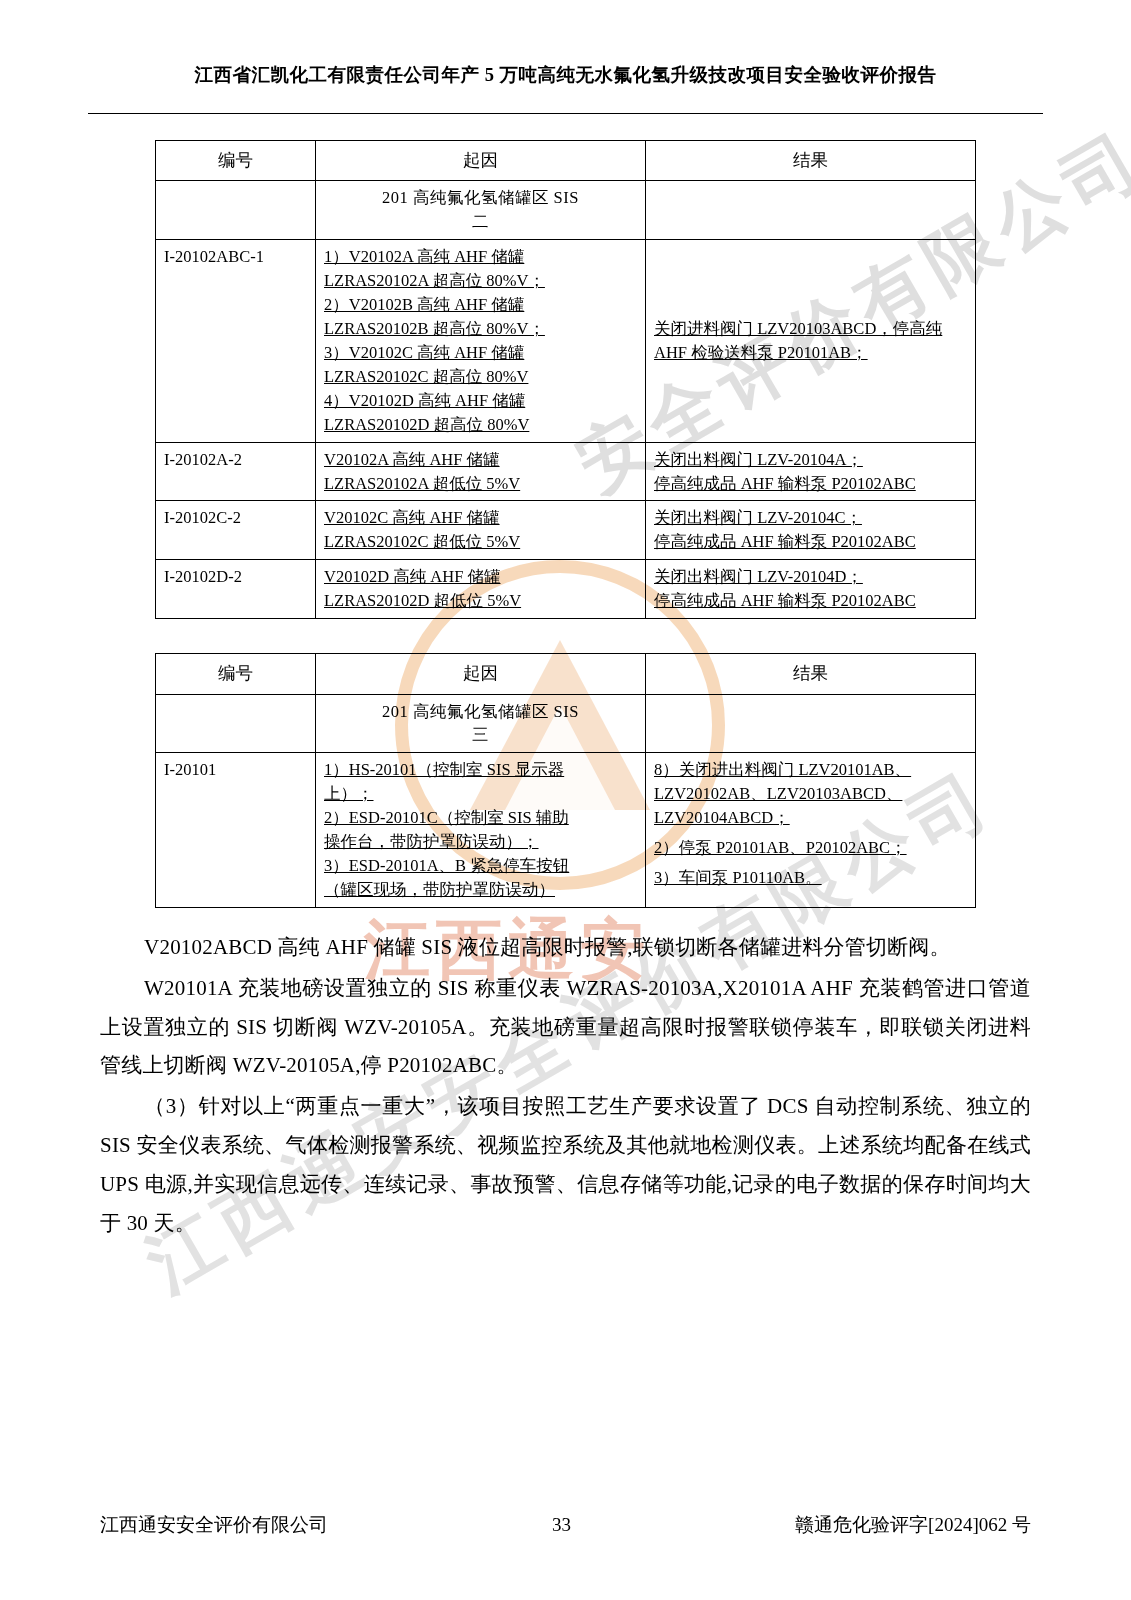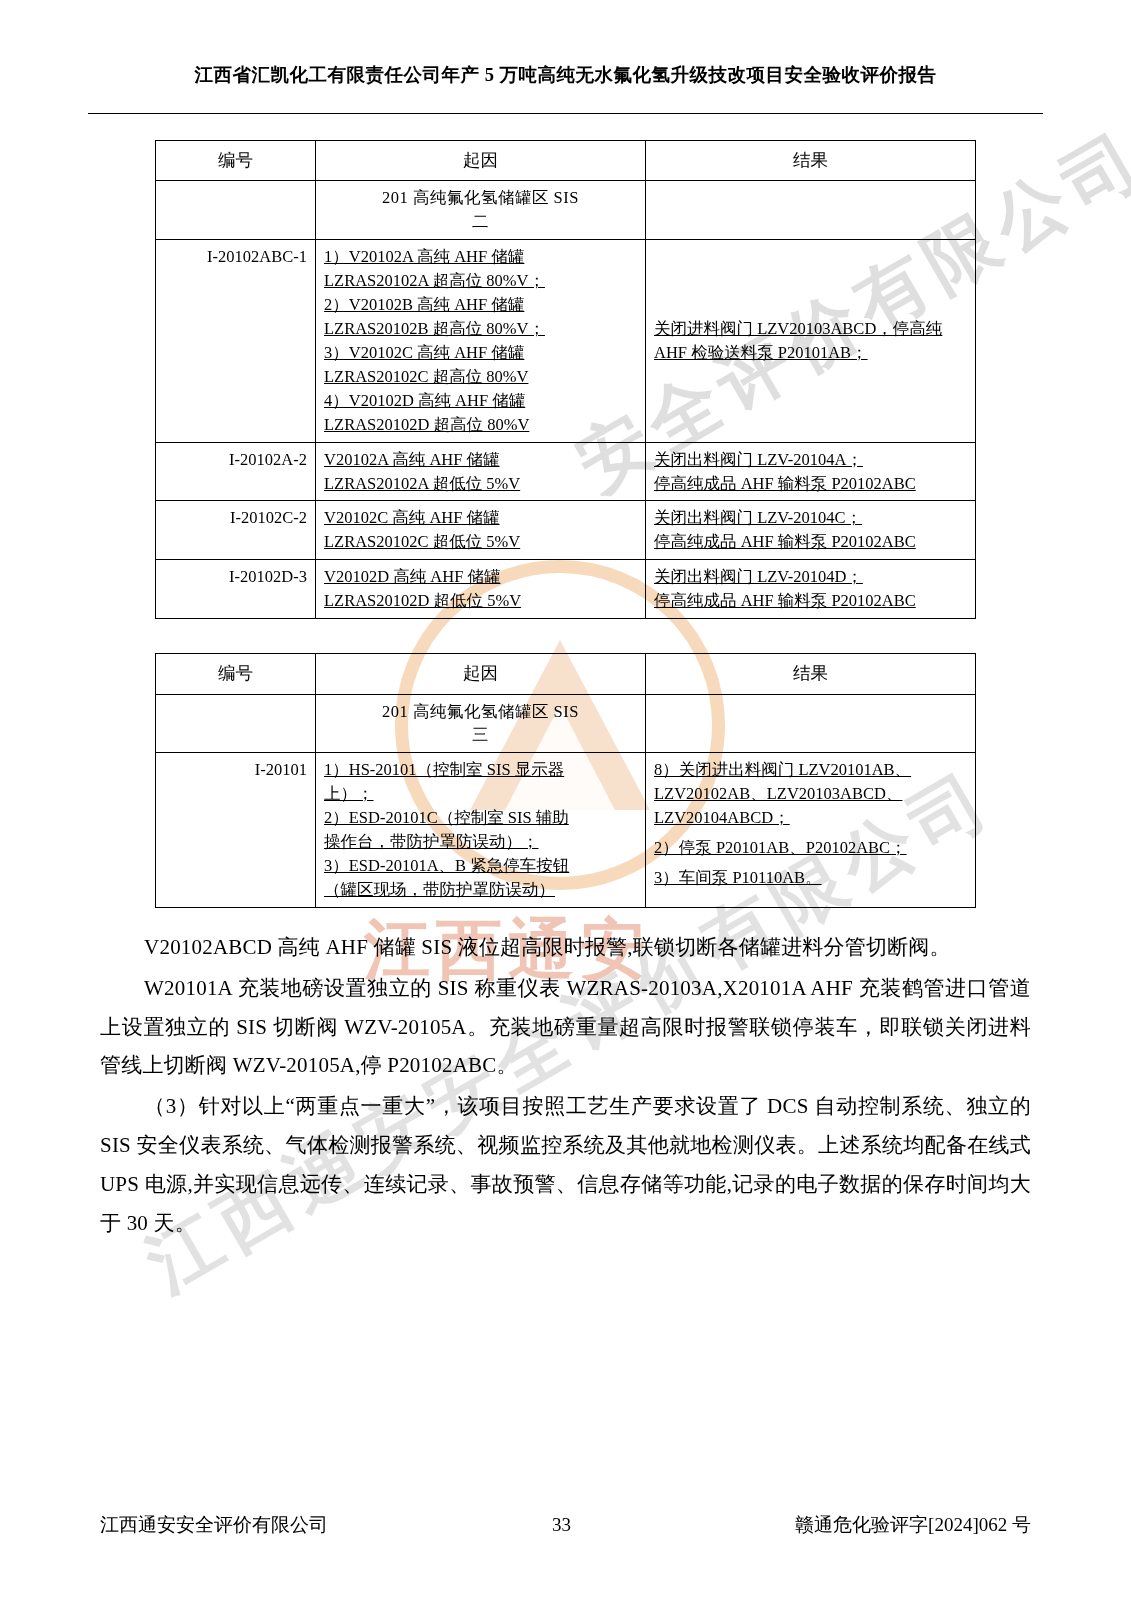--- a/index.html
+++ b/index.html
@@ -107,21 +107,21 @@
   table.doc-table th {
     text-align: center;
     font-weight: normal;
     font-size: 17.5px;
     padding: 7px 8px;
     vertical-align: middle;
   }
   .col-id { width: 160px; }
   .col-cause { width: 330px; }
   .col-result { width: 330px; }
-  td.center-mid { text-align: right; vertical-align: middle; }
+  td.center-mid { text-align: left; vertical-align: middle; }
   td.section-title {
     text-align: center;
     font-weight: bold;
     font-size: 17px;
     letter-spacing: 0.5px;
     padding: 5px 8px 7px 8px;
   }
   .section-title .line2 { display: block; }
   .cellline { display: block; text-decoration: underline; }
 
@@ -227,21 +227,21 @@
           <span class="cellline">V20102C 高纯 AHF 储罐</span>
           <span class="cellline">LZRAS20102C 超低位 5%V</span>
         </td>
         <td>
           <span class="cellline">关闭出料阀门 LZV-20104C；</span>
           <span class="cellline">停高纯成品 AHF 输料泵 P20102ABC</span>
         </td>
       </tr>
 
       <tr>
-        <td class="center-mid">I-20102D-3</td>
+        <td class="center-mid">I-20102D-2</td>
         <td>
           <span class="cellline">V20102D 高纯 AHF 储罐</span>
           <span class="cellline">LZRAS20102D 超低位 5%V</span>
         </td>
         <td>
           <span class="cellline">关闭出料阀门 LZV-20104D；</span>
           <span class="cellline">停高纯成品 AHF 输料泵 P20102ABC</span>
         </td>
       </tr>
     </tbody>

